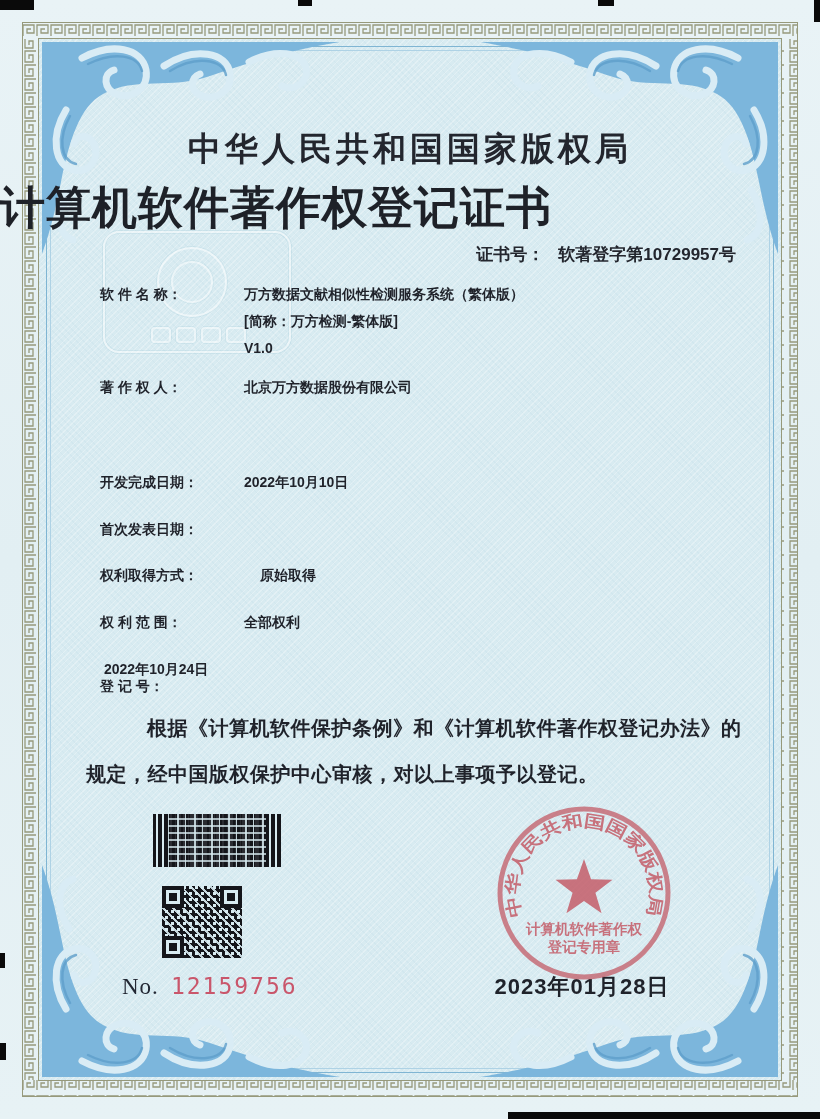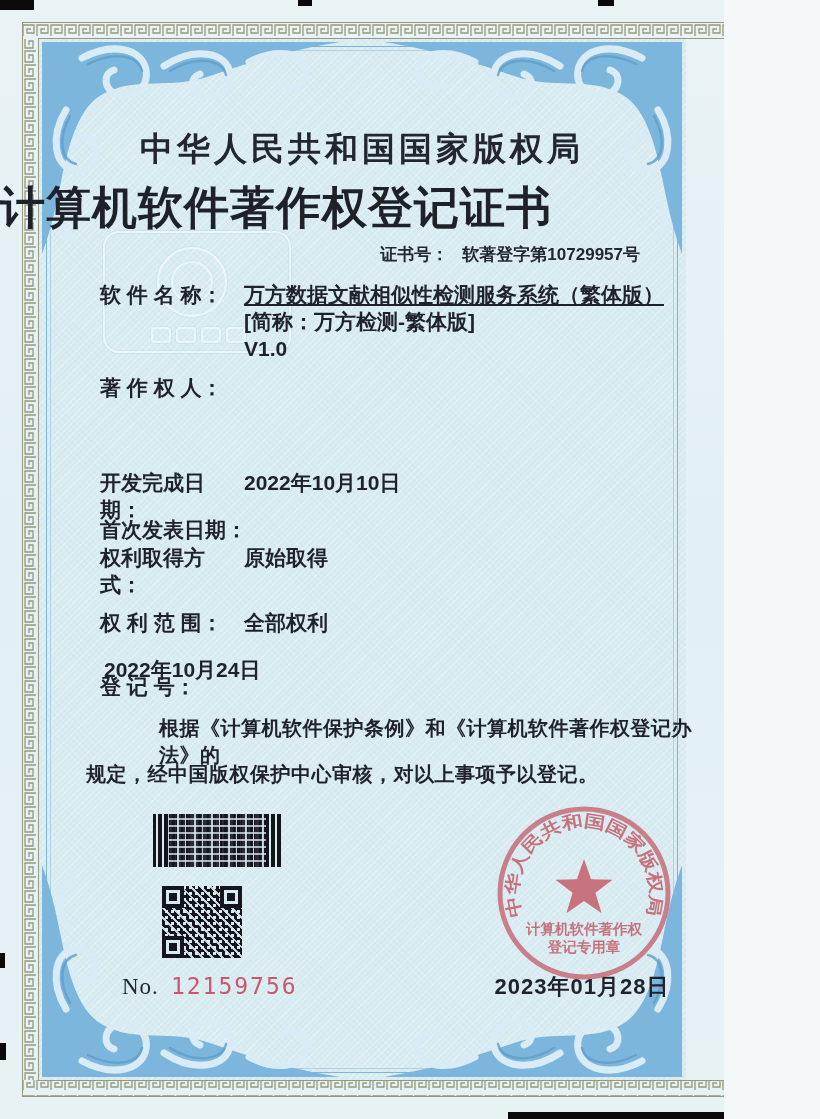--- a/index.html
+++ b/index.html
@@ -1,17 +1,17 @@
 <!DOCTYPE html>
 <html><head>
 <meta charset="utf-8">
 <style>
   html,body{margin:0;padding:0;background:#f4f8f9;}
   .paper{
-    position:relative;width:724px;height:1119px;overflow:hidden;
+    position:relative;width:820px;height:1119px;overflow:hidden;
     background:linear-gradient(180deg,#e9f3f6 0%,#e2eff3 50%,#e7f2f5 100%);
     font-family:"Liberation Sans",sans-serif;color:#20222a;
   }
   
   .inner-bg{position:absolute;inset:38px;background:#d8ebf1;}
   .texture{position:absolute;inset:38px;
     background:
       repeating-linear-gradient(135deg,rgba(255,255,255,.28) 0 1px,transparent 1px 4px),
       repeating-linear-gradient(45deg,rgba(130,180,205,.07) 0 1px,transparent 1px 5px);
   }
@@ -38,27 +38,27 @@
   .wm-dots span{width:16px;height:12px;border-radius:4px;border:2px solid rgba(255,255,255,.9);
     box-shadow:0 0 0 1px rgba(150,195,210,.35);}
   
   .issuer{position:absolute;left:0;right:0;top:127px;text-align:center;
     font-family:"Liberation Serif",serif;font-weight:bold;font-size:33px;letter-spacing:4px;color:#23262e;}
   .title{position:absolute;left:0;right:0;top:178px;text-align:left;
     font-family:"Liberation Serif",serif;font-weight:bold;font-size:45px;letter-spacing:1px;color:#1e2128;}
   .certno{position:absolute;right:84px;top:243px;font-size:17px;font-weight:bold;color:#23262e;}
   .certno .lbl{margin-right:14px;}
   
-  .row{position:absolute;left:100px;display:flex;font-size:21px;font-weight:bold;color:#1f222a;line-height:27px;}
+  .row{position:absolute;left:100px;display:flex;font-size:14px;font-weight:bold;color:#1f222a;line-height:27px;}
   .row .lbl{flex:0 0 140px;}
   .row .val{margin-left:4px;}
   .r0{top:281px;} .r1{top:374px;} .r2{top:469px;} .r3{top:516px;flex-direction:column;}
-  .r4{top:544px;} .r5{top:609px;} .r6{top:656px;margin-top:17px;}
-  
-  .stmt1{position:absolute;left:159px;top:715px;font-size:20px;font-weight:bold;letter-spacing:.5px;color:#1f222a;}
+  .r4{top:562px;gap:16px;} .r5{top:609px;} .r6{top:656px;margin-top:17px;}
+  
+  .stmt1{position:absolute;left:147px;top:715px;font-size:20px;font-weight:bold;letter-spacing:.5px;color:#1f222a;}
   .stmt2{position:absolute;left:86px;top:761px;font-size:20px;font-weight:bold;letter-spacing:.5px;color:#1f222a;font-family:Liberation Mono, monospace;}
   
   .barcode{position:absolute;left:153px;top:814px;width:128px;height:53px;display:flex;}
   .bc-start,.bc-end{flex:0 0 15px;
     background:repeating-linear-gradient(90deg,#14151a 0 3px,#d8ebf1 3px 5px,#14151a 5px 9px,#d8ebf1 9px 11px,#14151a 11px 15px);}
   .bc-mid{flex:1 1 auto;
     background:
       repeating-linear-gradient(0deg,transparent 0 5px,rgba(216,235,241,.75) 5px 7px),
       repeating-linear-gradient(90deg,rgba(216,235,241,.85) 0 1px,transparent 1px 9px,rgba(216,235,241,.85) 9px 11px,transparent 11px 17px),
       repeating-linear-gradient(90deg,#14151a 0 2px,transparent 2px 4px,#14151a 4px 7px,transparent 7px 8px,#14151a 8px 9px,transparent 9px 13px);
@@ -193,27 +193,28 @@
 
   <div class="issuer">中华人民共和国国家版权局</div>
   <div class="title">计算机软件著作权登记证书</div>
   <div class="certno">
     <span class="lbl">证书号：</span><span>软著登字第10729957号</span>
   </div>
 
   <div class="row r0">
     <span class="lbl">软 件 名 称：</span>
     <span class="val">
-      <span style="display:block;text-decoration:underline;">万方数据文献相似性检测服务系统（繁体版）</span>
+      <span style="display:block;">万方数据文献相似性检测服务系统（繁体版）</span>
       <span style="display:block;">[简称：万方检测-繁体版]</span>
       <span style="display:block;">V1.0</span>
     </span>
   </div>
   <div class="row r1">
     <span class="lbl">著 作 权 人：</span>
+    <span class="val">北京万方数据股份有限公司</span>
   </div>
   <div class="row r2">
     <span class="lbl">开发完成日期：</span>
     <span class="val">2022年10月10日</span>
   </div>
   <div class="row r3">
     <span class="lbl">首次发表日期：</span>
     <span class="val">2022年10月24日</span>
   </div>
   <div class="row r4">

